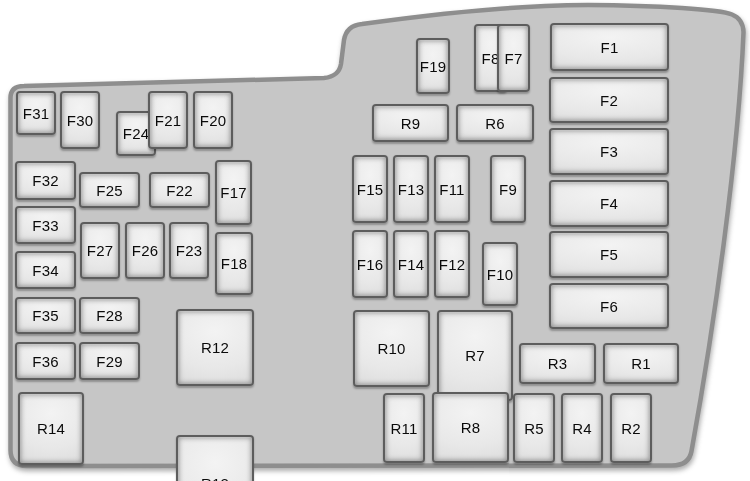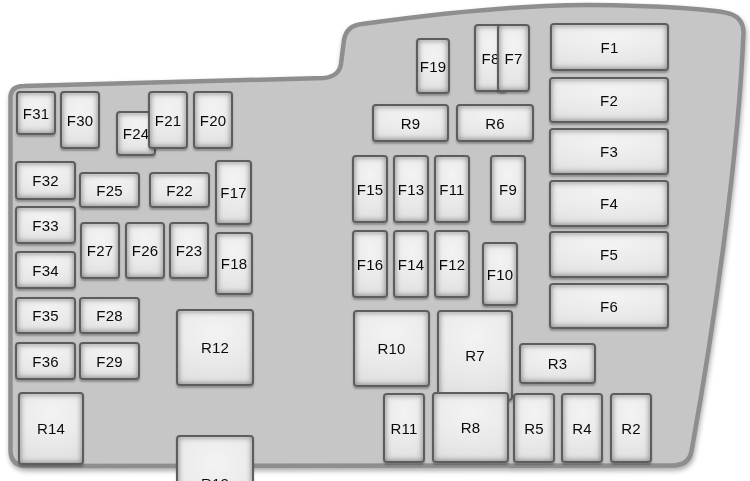--- a/index.html
+++ b/index.html
@@ -188,20 +188,23 @@
       </div>
       <div class="block" style="left: 15px; top: 342px; width: 61px; height: 38px;">
         <span>F36</span>
       </div>
       <div class="block" style="left: 79px; top: 342px; width: 61px; height: 38px;">
         <span>F29</span>
       </div>
       <div class="block" style="left: 519px; top: 343px; width: 77px; height: 41px;">
         <span>R3</span>
       </div>
+      <div class="block" style="left: 603px; top: 343px; width: 76px; height: 41px;">
+        <span>R1</span>
+      </div>
       <div class="block" style="left: 18px; top: 392px; width: 66px; height: 73px;">
         <span>R14</span>
       </div>
       <div class="block" style="left: 176px; top: 391px; width: 78px; height: 96px; margin-top: 44px;">
         <span>R13</span>
       </div>
       <div class="block" style="left: 383px; top: 393px; width: 42px; height: 70px;">
         <span>R11</span>
       </div>
       <div class="block" style="left: 432px; top: 392px; width: 77px; height: 71px;">

